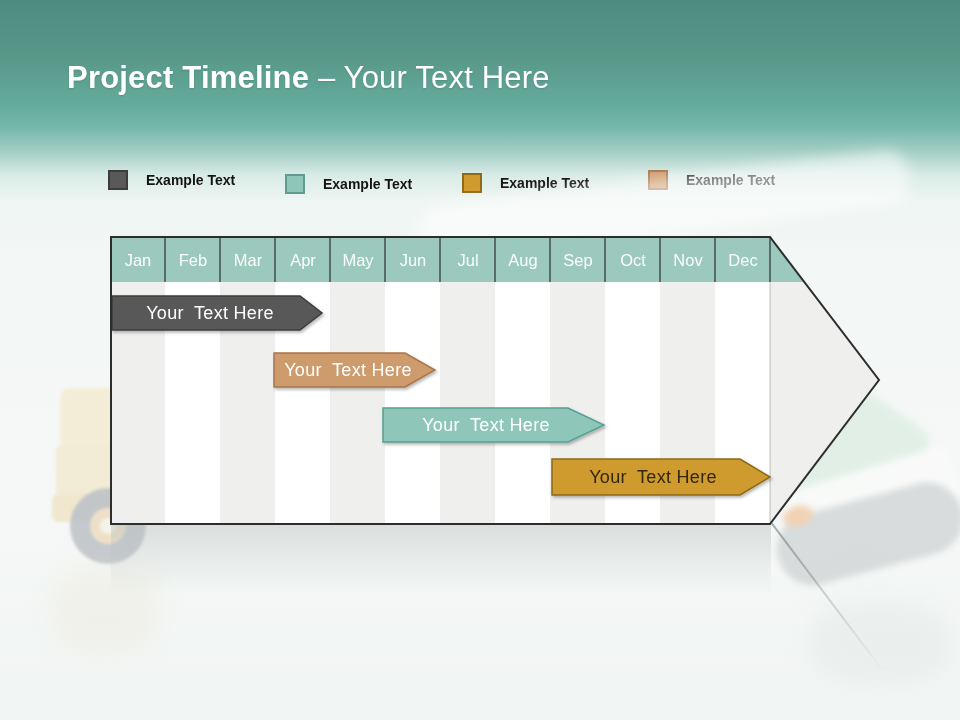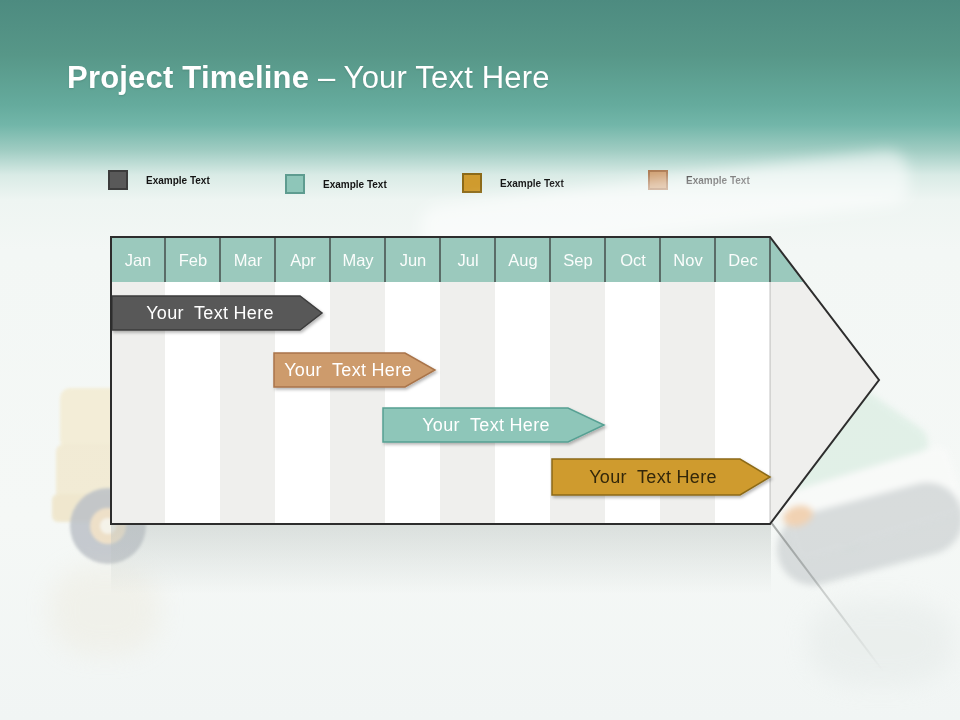--- a/index.html
+++ b/index.html
@@ -19,21 +19,21 @@
   #title{
     position:absolute;left:67px;top:60px;color:#ffffff;
     font-size:31px;letter-spacing:.2px;white-space:nowrap;
     text-shadow:0 1px 2px rgba(0,0,0,0.12);
   }
   #title .bold{font-weight:bold;margin-top:44px;}
   #title .rest{font-weight:normal;text-align:center;}
   
   .legend-item{position:absolute;display:flex;align-items:center;height:22px;}
   .legend-swatch{width:20px;height:20px;margin-right:18px;box-sizing:border-box;flex:0 0 auto;}
-  .legend-label{font-size:10px;font-weight:bold;color:#141414;white-space:nowrap;}
+  .legend-label{font-size:14px;font-weight:bold;color:#141414;white-space:nowrap;}
   .sw-gray{background:#595959;border:2px solid #3c3c3c;}
   .sw-teal{background:#8ec6b9;border:2px solid #5e9c90;}
   .sw-gold{background:#cf9b2e;border:2px solid #8c6a18;}
   .sw-tan {background:#cd9b6c;border:2px solid #a9744a;}
   
   #chart{position:absolute;left:110px;top:236px;z-index:3;}
   #chart text{font-family:"Liberation Sans",sans-serif;}
   .month-label{fill:#fbfdfc;font-size:16.5px;}
   .bar-label{font-size:18px;white-space:pre;letter-spacing:.3px;}
   .bar-label.light{fill:#ffffff;}

